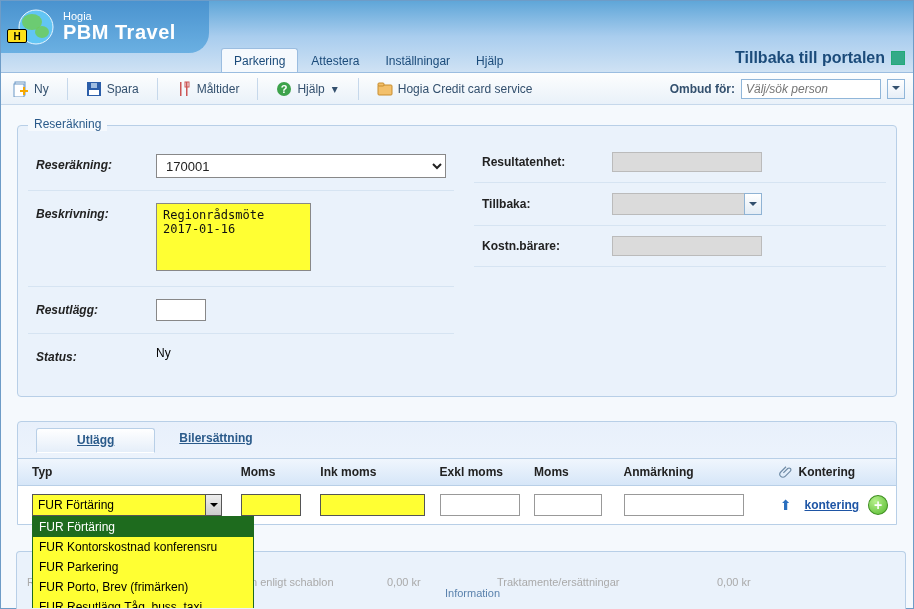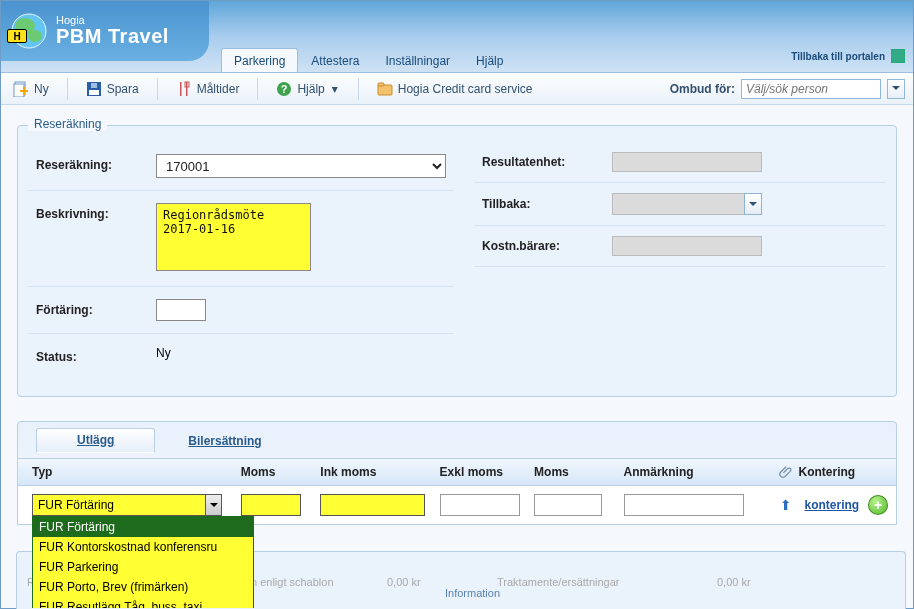--- a/index.html
+++ b/index.html
@@ -7,25 +7,25 @@
   body { width:914px; height:609px; overflow:hidden; background:#f5f9fd; border:1px solid #6e9cc7; }
 
   
   .header {
     height:72px;
     background: linear-gradient(#5fa6d8, #a9cdee 50%, #cfe2f4);
     position:relative;
     border-bottom:1px solid #9bbde0;
   }
   .brand {
-    position:absolute; left:0; top:0; width:208px; height:60px;
+    position:absolute; left:0; top:0; width:208px; height:52px;
     background: linear-gradient(#4a93cf, #6bb0e2);
     border-bottom-right-radius:20px;
     display:flex; align-items:center;
-    padding-left:9px;
+    padding-left:16px;
     color:#fff;
   }
   .brand svg { margin-right:8px; flex:none; }
   .brand .btxt { line-height:1.05; }
   .brand .btxt .small { font-size:11px; font-weight:400; }
   .brand .btxt .big { font-size:20px; font-weight:600; letter-spacing:0.5px; }
   .h-badge {
     position:absolute; left:6px; top:28px; width:20px; height:14px;
     background:#ffe11b; border:1px solid #000; border-radius:2px;
     display:flex; align-items:center; justify-content:center;
@@ -41,21 +41,21 @@
     color:#1b4b7a; font-size:12px;
     border:1px solid transparent;
     border-bottom:none;
   }
   .main-tab.active {
     background:#f5f9fd;
     border-color:#9bbde0;
     border-top-left-radius:3px; border-top-right-radius:3px;
   }
   .portal-link {
-    position:absolute; right:8px; top:48px; font-size:10px; font-weight:700;
+    position:absolute; right:8px; top:48px; font-size:16px; font-weight:700;
     color:#1b4b7a; display:flex; align-items:center; gap:6px;
   }
   .portal-link .picon { width:14px; height:14px; background:#3a8; border:1px solid #2a7; display:inline-block; }
 
   
   .toolbar {
     height:32px; display:flex; align-items:center; gap:12px;
     padding:0 8px;
     background:linear-gradient(#fdfefe, #e9f1f9);
     border-bottom:1px solid #c6d8eb;
@@ -81,21 +81,21 @@
     border:1px solid #b8cfe7; border-radius:4px; background:#eaf2fb;
     padding:16px 10px 20px; position:relative; margin-top:8px;
     display:flex; gap:20px;
   }
   .legend {
     position:absolute; top:-9px; left:10px; background:#f5f9fd;
     padding:0 6px; color:#2a5a8a; font-size:12px;
   }
   .col { flex:1; }
   .rowf { display:flex; align-items:flex-start; padding:12px 8px; }
-  .rowf .lbl { width:120px; font-weight:700; color:#222; padding-top:4px; }
+  .rowf .lbl { width:120px; font-weight:700; color:#222; padding-top:4px;font-style:italic; }
   .rowf .ctl { flex:1; }
   .sep-bottom { border-bottom:1px solid #d6e4f2; }
 
   .select170 {
     width:290px; height:24px; border:1px solid #888; background:#fff; padding:1px 5px;
     font-size:13px; color:#222;
   }
   .desc-area {
     width:155px; height:68px; border:1px solid #888; background:#ffff33;
     resize:none; padding:4px 6px; font-size:12px; color:#111;
@@ -113,21 +113,21 @@
   }
   .rcombo .bt::after { content:""; border:4px solid transparent; border-top-color:#33506e; margin-top:3px; }
 
   
   .panel {
     margin:12px 16px 0; border:1px solid #b8cfe7; border-radius:4px 4px 0 0; overflow:visible;
     background:linear-gradient(#e8f0fb,#f3f8fe);
     position:relative;
   }
   .ptabs {
-    display:flex; gap:33px; padding:6px 18px; align-items:flex-end;
+    display:flex; gap:24px; padding:6px 18px; align-items:center;
     border-bottom:1px solid #b8cfe7;
   }
   .ptab { color:#2a5a8a; font-weight:700; text-decoration:underline; padding-bottom:4px; }
   .ptab.active {
     background:linear-gradient(#fff,#e5eef9); border:1px solid #b8cfe7; border-bottom:1px solid #fff;
     border-radius:3px 3px 0 0; padding:4px 40px 5px; margin-bottom:-1px;
     text-decoration:underline;
   }
 
   .thead {
@@ -282,21 +282,21 @@
           </select>
         </div>
       </div>
       <div class="rowf sep-bottom">
         <div class="lbl">Beskrivning:</div>
         <div class="ctl">
           <textarea class="desc-area" style="">Regionrådsmöte 2017-01-16</textarea>
         </div>
       </div>
       <div class="rowf sep-bottom">
-        <div class="lbl">Förtäring:</div>
+        <div class="lbl">Resutlägg:</div>
         <div class="ctl">
           <input class="small-input" value="" style="">
         </div>
       </div>
       <div class="rowf">
         <div class="lbl">Status:</div>
         <div class="ctl">Ny</div>
       </div>
     </div>
 

